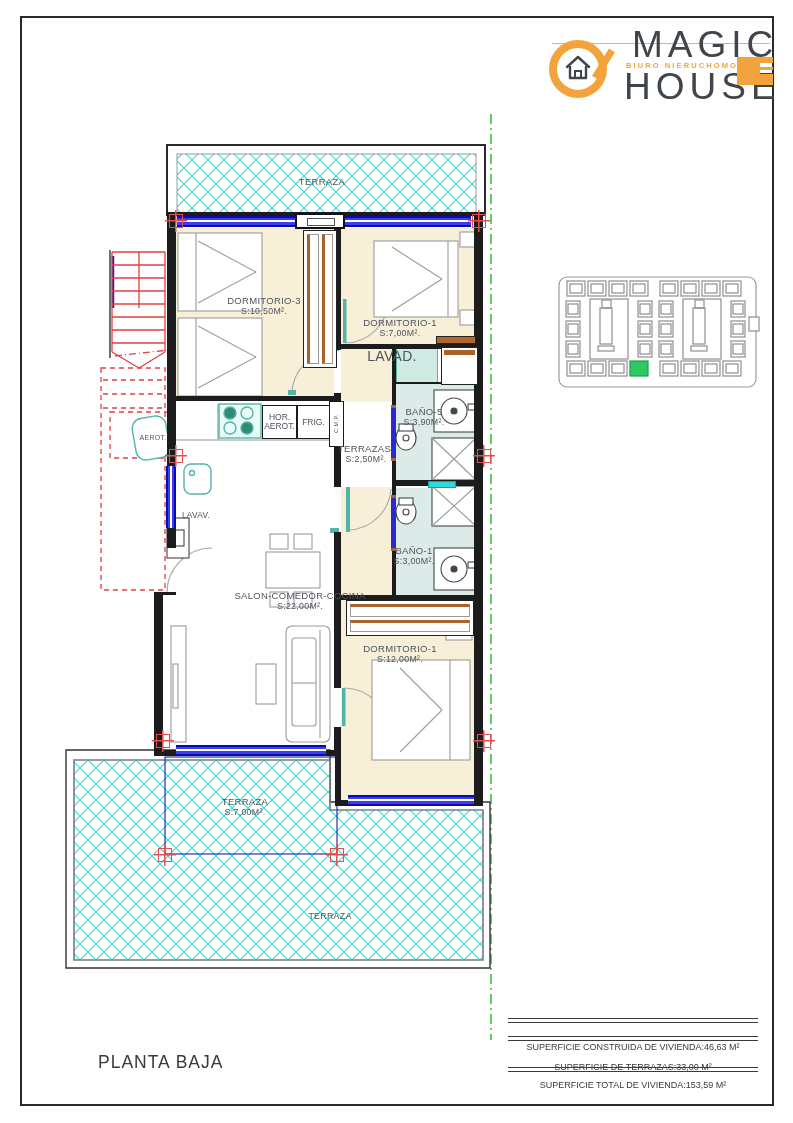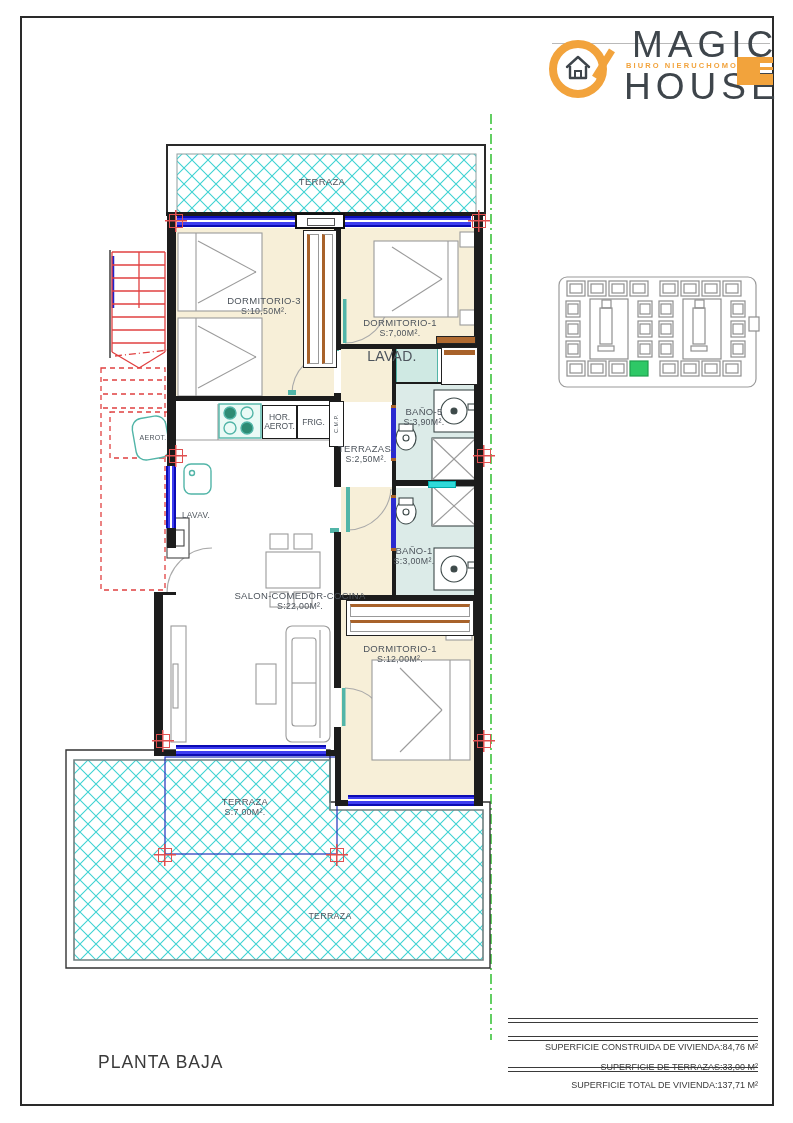--- a/index.html
+++ b/index.html
@@ -21,21 +21,21 @@
   .cross::before{content:'';position:absolute;inset:4px;border:1.4px solid #e05050;
     background:linear-gradient(#e05050,#e05050) center/100% 1.3px no-repeat,
                linear-gradient(#e05050,#e05050) center/1.3px 100% no-repeat;}
   .kbox{position:absolute;background:#fff;border:1.5px solid #1c1c1c;color:#4d545c;
         display:flex;flex-direction:column;align-items:center;justify-content:center;
         font-size:8.5px;line-height:9px;z-index:30;}
   .z30{z-index:30;} .z35{z-index:35;} .z20{z-index:20;} .z10{z-index:10;}
   #frame{position:absolute;left:20px;top:16px;width:750px;height:1086px;border:2px solid #2a2a2a;}
   .logo-big{position:absolute;color:#3e454b;font-size:37px;letter-spacing:5px;font-weight:400;}
   .tbl-rule{position:absolute;height:3px;border-top:1.2px solid #3a3a3a;border-bottom:1.2px solid #3a3a3a;}
-  .tbl-row{position:absolute;width:250px;font-size:9px;color:#3a3a3a;display:flex;justify-content:flex-end;}
+  .tbl-row{position:absolute;width:250px;font-size:9px;color:#3a3a3a;display:flex;justify-content:center;}
 </style>
 </head>
 <body>
 
 <div id="page">
   <div id="frame"></div>
 
   <div class="abs" style="left:540px;top:20px;width:240px;height:92px;">
     <div class="abs" style="left:12px;top:23px;width:218px;height:1px;background:#b9b9b9;"></div>
     <div class="abs" style="left:9px;top:20px;width:58px;height:58px;border:8px solid #f2a33c;border-radius:50%;box-sizing:border-box;background:#fff;"></div>
@@ -427,25 +427,25 @@
     <div>AEROT.</div>
   </div>
 
   <div class="abs" style="left:98px;top:1052px;font-size:17.5px;color:#3a3a3a;letter-spacing:1px;">PLANTA BAJA</div>
 
   <div class="abs" style="left:508px;top:1018px;width:250px;height:70px;">
     <div class="tbl-rule" style="left:0;top:0;width:250px;"></div>
     <div class="tbl-rule" style="left:0;top:18px;width:250px;"></div>
     <div class="tbl-row" style="top:24px;">
       <span>SUPERFICIE CONSTRUIDA DE VIVIENDA:</span>
-      <span>84,76 M²</span>
+      <span>46,63 M²</span>
     </div>
     <div class="tbl-row" style="top:44px;">
       <span>SUPERFICIE DE TERRAZAS:</span>
       <span>33,00 M²</span>
     </div>
     <div class="tbl-rule" style="left:0;top:49px;width:250px;"></div>
     <div class="tbl-row" style="top:62px;">
       <span>SUPERFICIE TOTAL DE VIVIENDA:</span>
-      <span>137,71 M²</span>
+      <span>153,59 M²</span>
     </div>
   </div>
 </div>
 
 </body></html>

